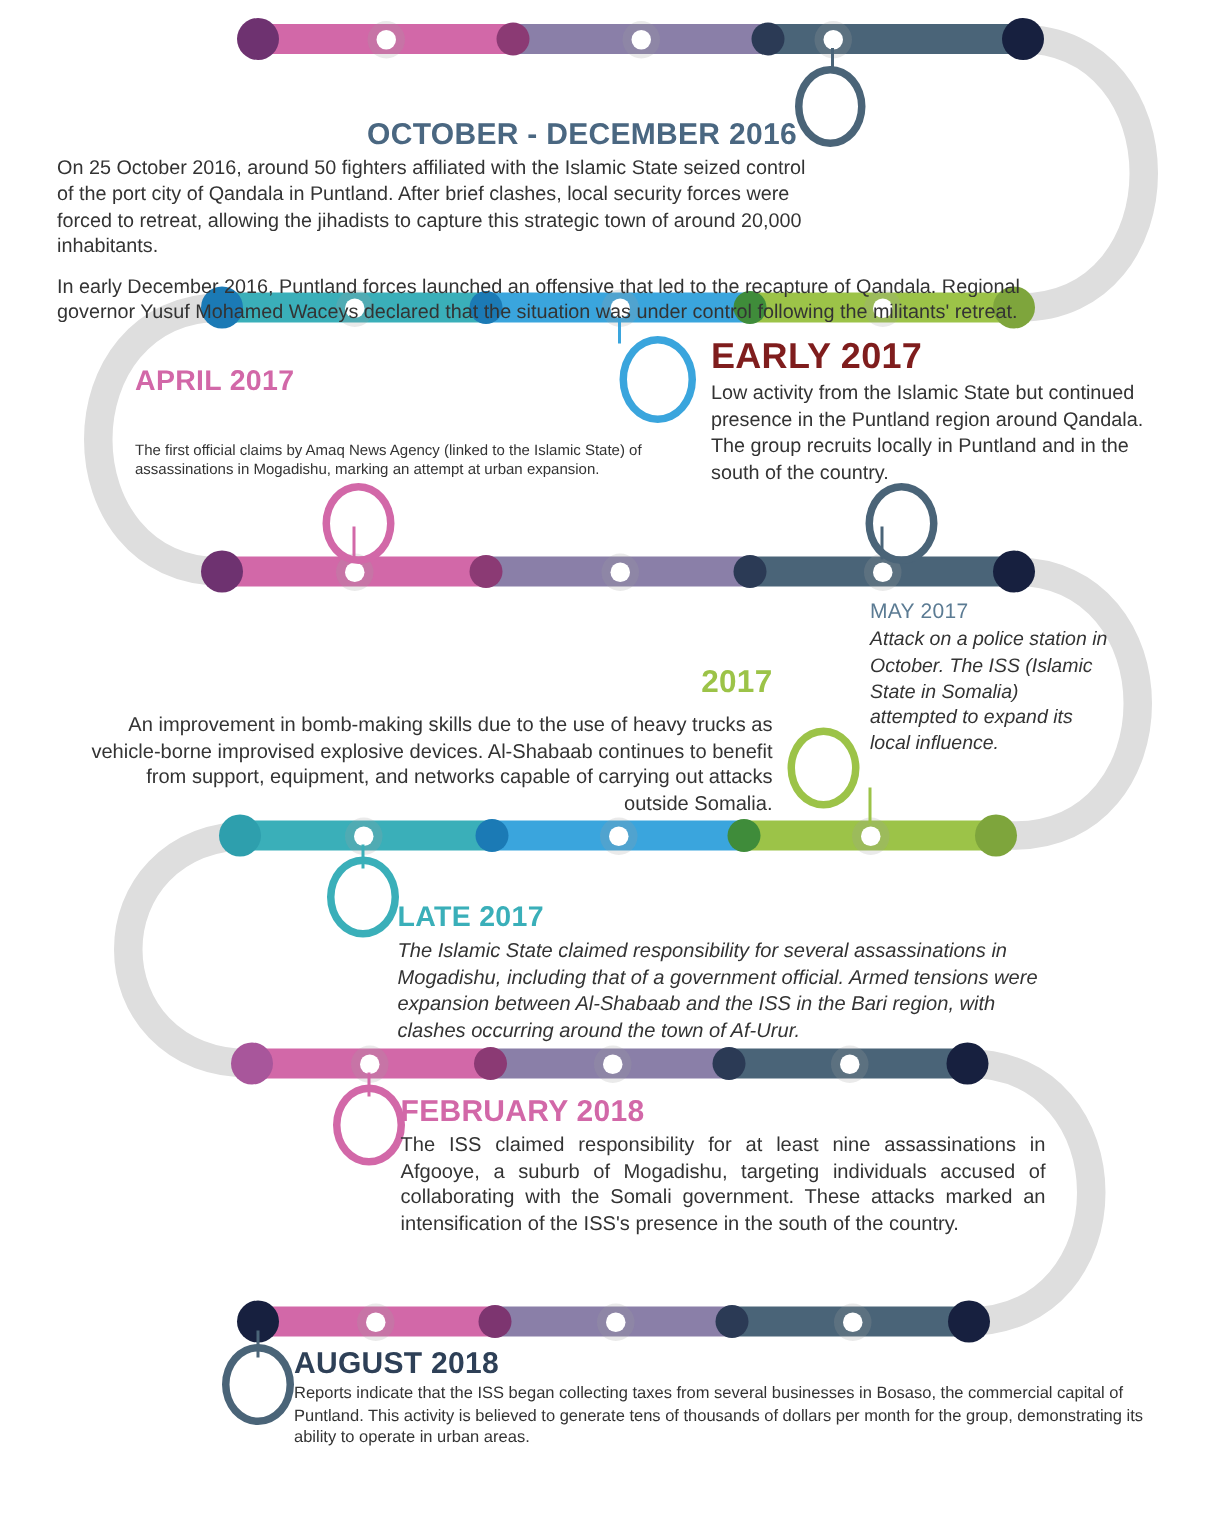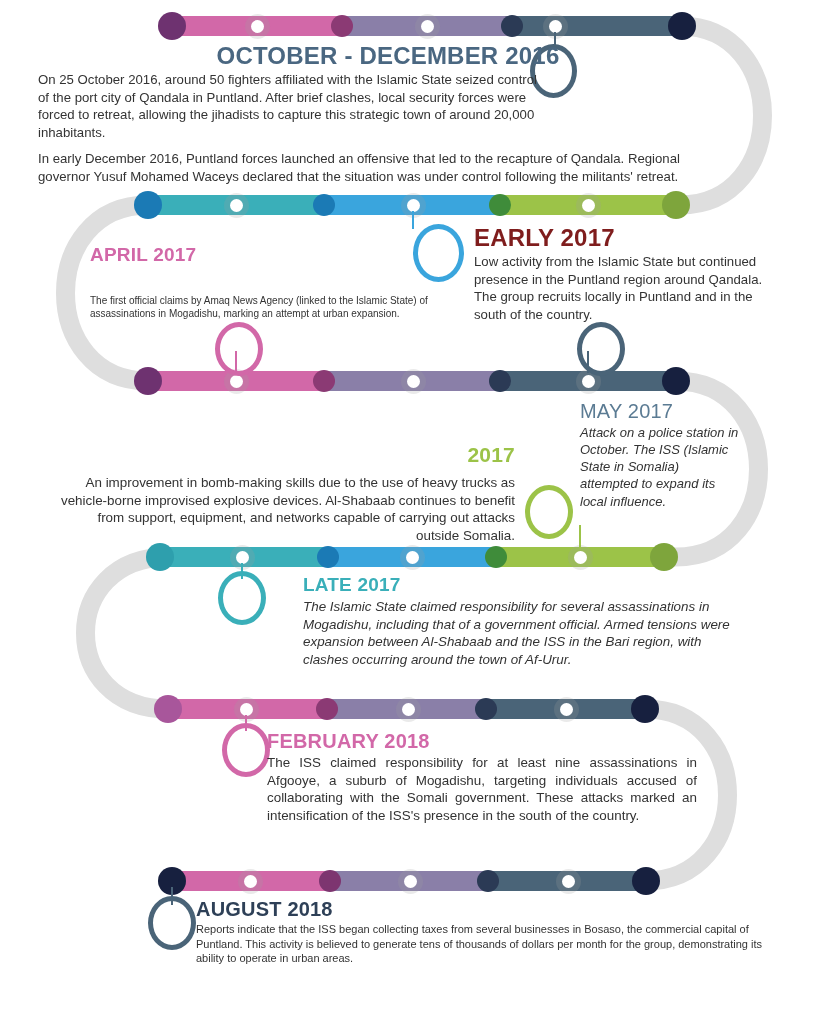--- a/index.html
+++ b/index.html
@@ -208,21 +208,21 @@
       <div class="node-white" style="left:238px;"></div>
       <div class="node-white" style="left:396px;"></div>
       <div class="stem" style="left:0px; height:18px; background:#4a6478;"></div>
     </div>
     <div class="ring" style="left:148px; top:896px; width:48px; height:54px; border:5px solid #4a6478;"></div>
   </div>
 
   <div class="textlayer">
 
     <div class="block" style="left:38px; top:43px; width:540px;">
-      <div class="head" style="font-size:24px; color:#4a6781; text-align:center; padding-left:160px;">OCTOBER - DECEMBER  2016</div>
+      <div class="head" style="font-size:20px; color:#4a6781; text-align:center; padding-left:160px;margin-top:36px;">OCTOBER - DECEMBER  2016</div>
       <div class="body" style="font-size:13.2px;">
         <p style="width:500px;">On 25 October 2016, around 50 fighters affiliated with the Islamic State seized control of the port city of Qandala in Puntland. After brief clashes, local security forces were forced to retreat, allowing the jihadists to capture this strategic town of around 20,000 inhabitants.</p>
         <p style="width:660px;">In early December 2016, Puntland forces launched an offensive that led to the recapture of Qandala. Regional governor Yusuf Mohamed Waceys declared that the situation was under control following the militants' retreat.</p>
       </div>
     </div>
 
     <div class="block" style="left:90px; top:245px; width:350px;">
       <div class="head" style="font-size:19px; color:#d268a8;">APRIL 2017</div>
       <div class="body" style="font-size:10px;margin-top:28px;">
         <p>The first official claims by Amaq News Agency (linked to the Islamic State) of assassinations in Mogadishu, marking an attempt at urban expansion.</p>
@@ -230,34 +230,34 @@
     </div>
 
     <div class="block" style="left:474px; top:225px; width:296px;">
       <div class="head" style="font-size:24px; color:#7f1d1d;">EARLY 2017</div>
       <div class="body" style="font-size:13.2px;">
         <p>Low activity from the Islamic State but continued presence in the Puntland region around Qandala. The group recruits locally in Puntland and in the south of the country.</p>
       </div>
     </div>
 
     <div class="block" style="left:580px; top:400px; width:160px;">
-      <div class="head" style="font-size:20px; color:#5b7b93; font-weight:normal;">MAY 2017</div>
+      <div class="head" style="font-size:14px; color:#5b7b93; font-weight:normal;">MAY 2017</div>
       <div class="body ital" style="font-size:13px;">
         <p>Attack on a police station in October. The ISS (Islamic State in Somalia) attempted to expand its local influence.</p>
       </div>
     </div>
 
     <div class="block" style="left:60px; top:443px; width:455px; text-align:right;">
       <div class="head" style="font-size:21px; color:#9cc348;">2017</div>
       <div class="body" style="font-size:13.4px; margin-top:8px;">
         <p>An improvement in bomb-making skills due to the use of heavy trucks as vehicle-borne improvised explosive devices. Al-Shabaab continues to benefit from support, equipment, and networks capable of carrying out attacks outside Somalia.</p>
       </div>
     </div>
 
-    <div class="block" style="left:265px; top:575px; width:430px;margin-left:38px;">
+    <div class="block" style="left:265px; top:602px; width:430px;">
       <div class="head" style="font-size:19px; color:#3aafb9;">LATE 2017</div>
       <div class="body ital" style="font-size:13.4px;">
         <p>The Islamic State claimed responsibility for several assassinations in Mogadishu, including that of a government official. Armed tensions were expansion between Al-Shabaab and the ISS in the Bari region, with clashes occurring around the town of Af-Urur.</p>
       </div>
     </div>
 
     <div class="block" style="left:267px; top:730px; width:430px;">
       <div class="head" style="font-size:20px; color:#d268a8;">FEBRUARY 2018</div>
       <div class="body" style="font-size:13.4px; text-align:justify;">
         <p>The ISS claimed responsibility for at least nine assassinations in Afgooye, a suburb of Mogadishu, targeting individuals accused of collaborating with the Somali government. These attacks marked an intensification of the ISS's presence in the south of the country.</p>

